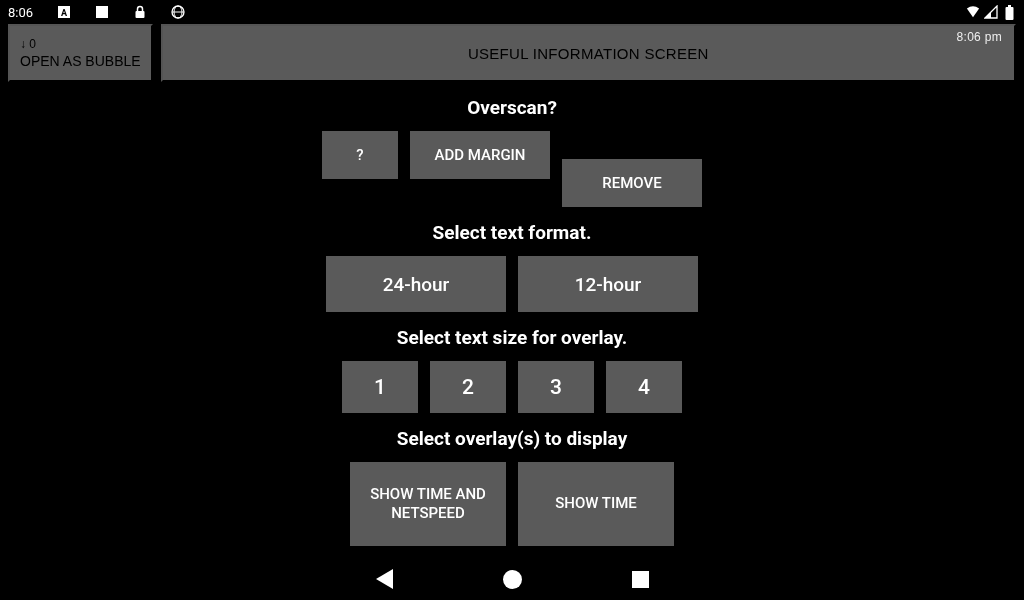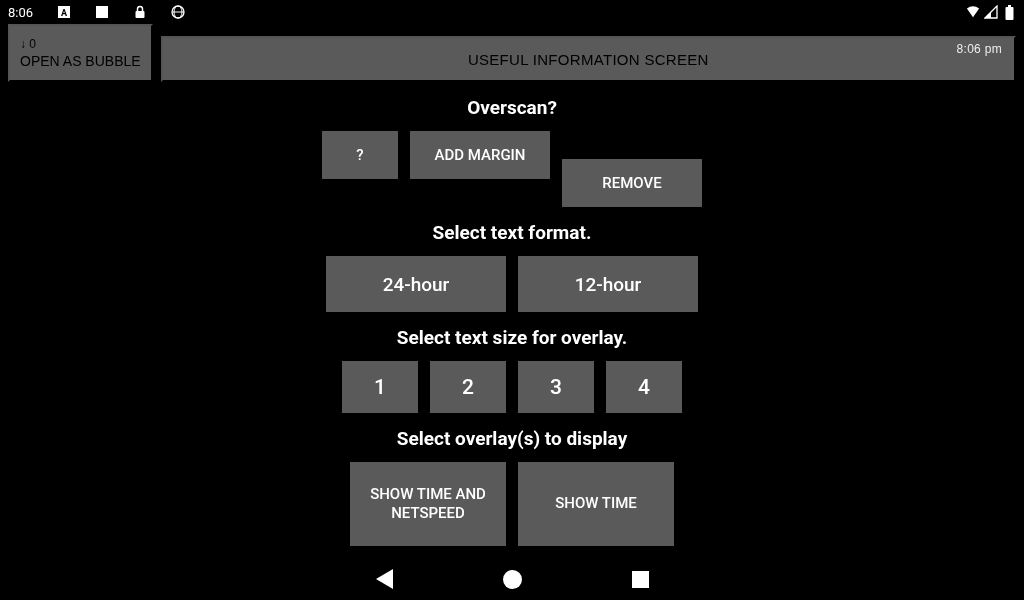--- a/index.html
+++ b/index.html
@@ -11,21 +11,21 @@
   .status-right { display: flex; align-items: center; gap: 4px; }
   .status-icon { width: 14px; height: 14px; display: inline-flex; align-items: center; justify-content: center; }
   .icon-box { width: 12px; height: 12px; background: #fff; }
   .icon-lock { font-size: 12px; }
   .icon-globe { font-size: 13px; }
   
   
   .header-row { display: flex; gap: 8px; padding: 0 8px; height: 58px; position: relative; }
   .bubble-btn { background: #5a5a5a; display: flex; flex-direction: column; align-items: center; justify-content: center; padding: 4px 10px; font-size: 14px; font-weight: 500; }
   .bubble-top { font-size: 12px; margin-bottom: 2px; text-align: left; align-self: flex-start; }
-  .info-btn { flex: 1; background: #5a5a5a; display: flex; align-items: center; justify-content: center; font-size: 15px; font-weight: 500; letter-spacing: 0.3px; position: relative; margin-top: 12px; }
+  .info-btn { flex: 1; background: #5a5a5a; display: flex; align-items: center; justify-content: center; font-size: 15px; font-weight: 500; letter-spacing: 0.3px; position: relative; }
   .clock-overlay { position: absolute; top: 4px; right: 12px; font-size: 12px; color: #eee; }
   
   .content { display: flex; flex-direction: column; align-items: center; }
   .heading { font-size: 19px; font-weight: 700; margin-top: 14px; margin-bottom: 12px; text-align: center; }
   
   .row { display: flex; gap: 12px; justify-content: center; }
   .btn { background: #5a5a5a; color: #fff; border: none; display: flex; align-items: center; justify-content: center; font-family: inherit; cursor: pointer; }
   
   .btn-overscan { height: 48px; font-size: 15px; font-weight: 500; }
   .btn-q { width: 76px; }

